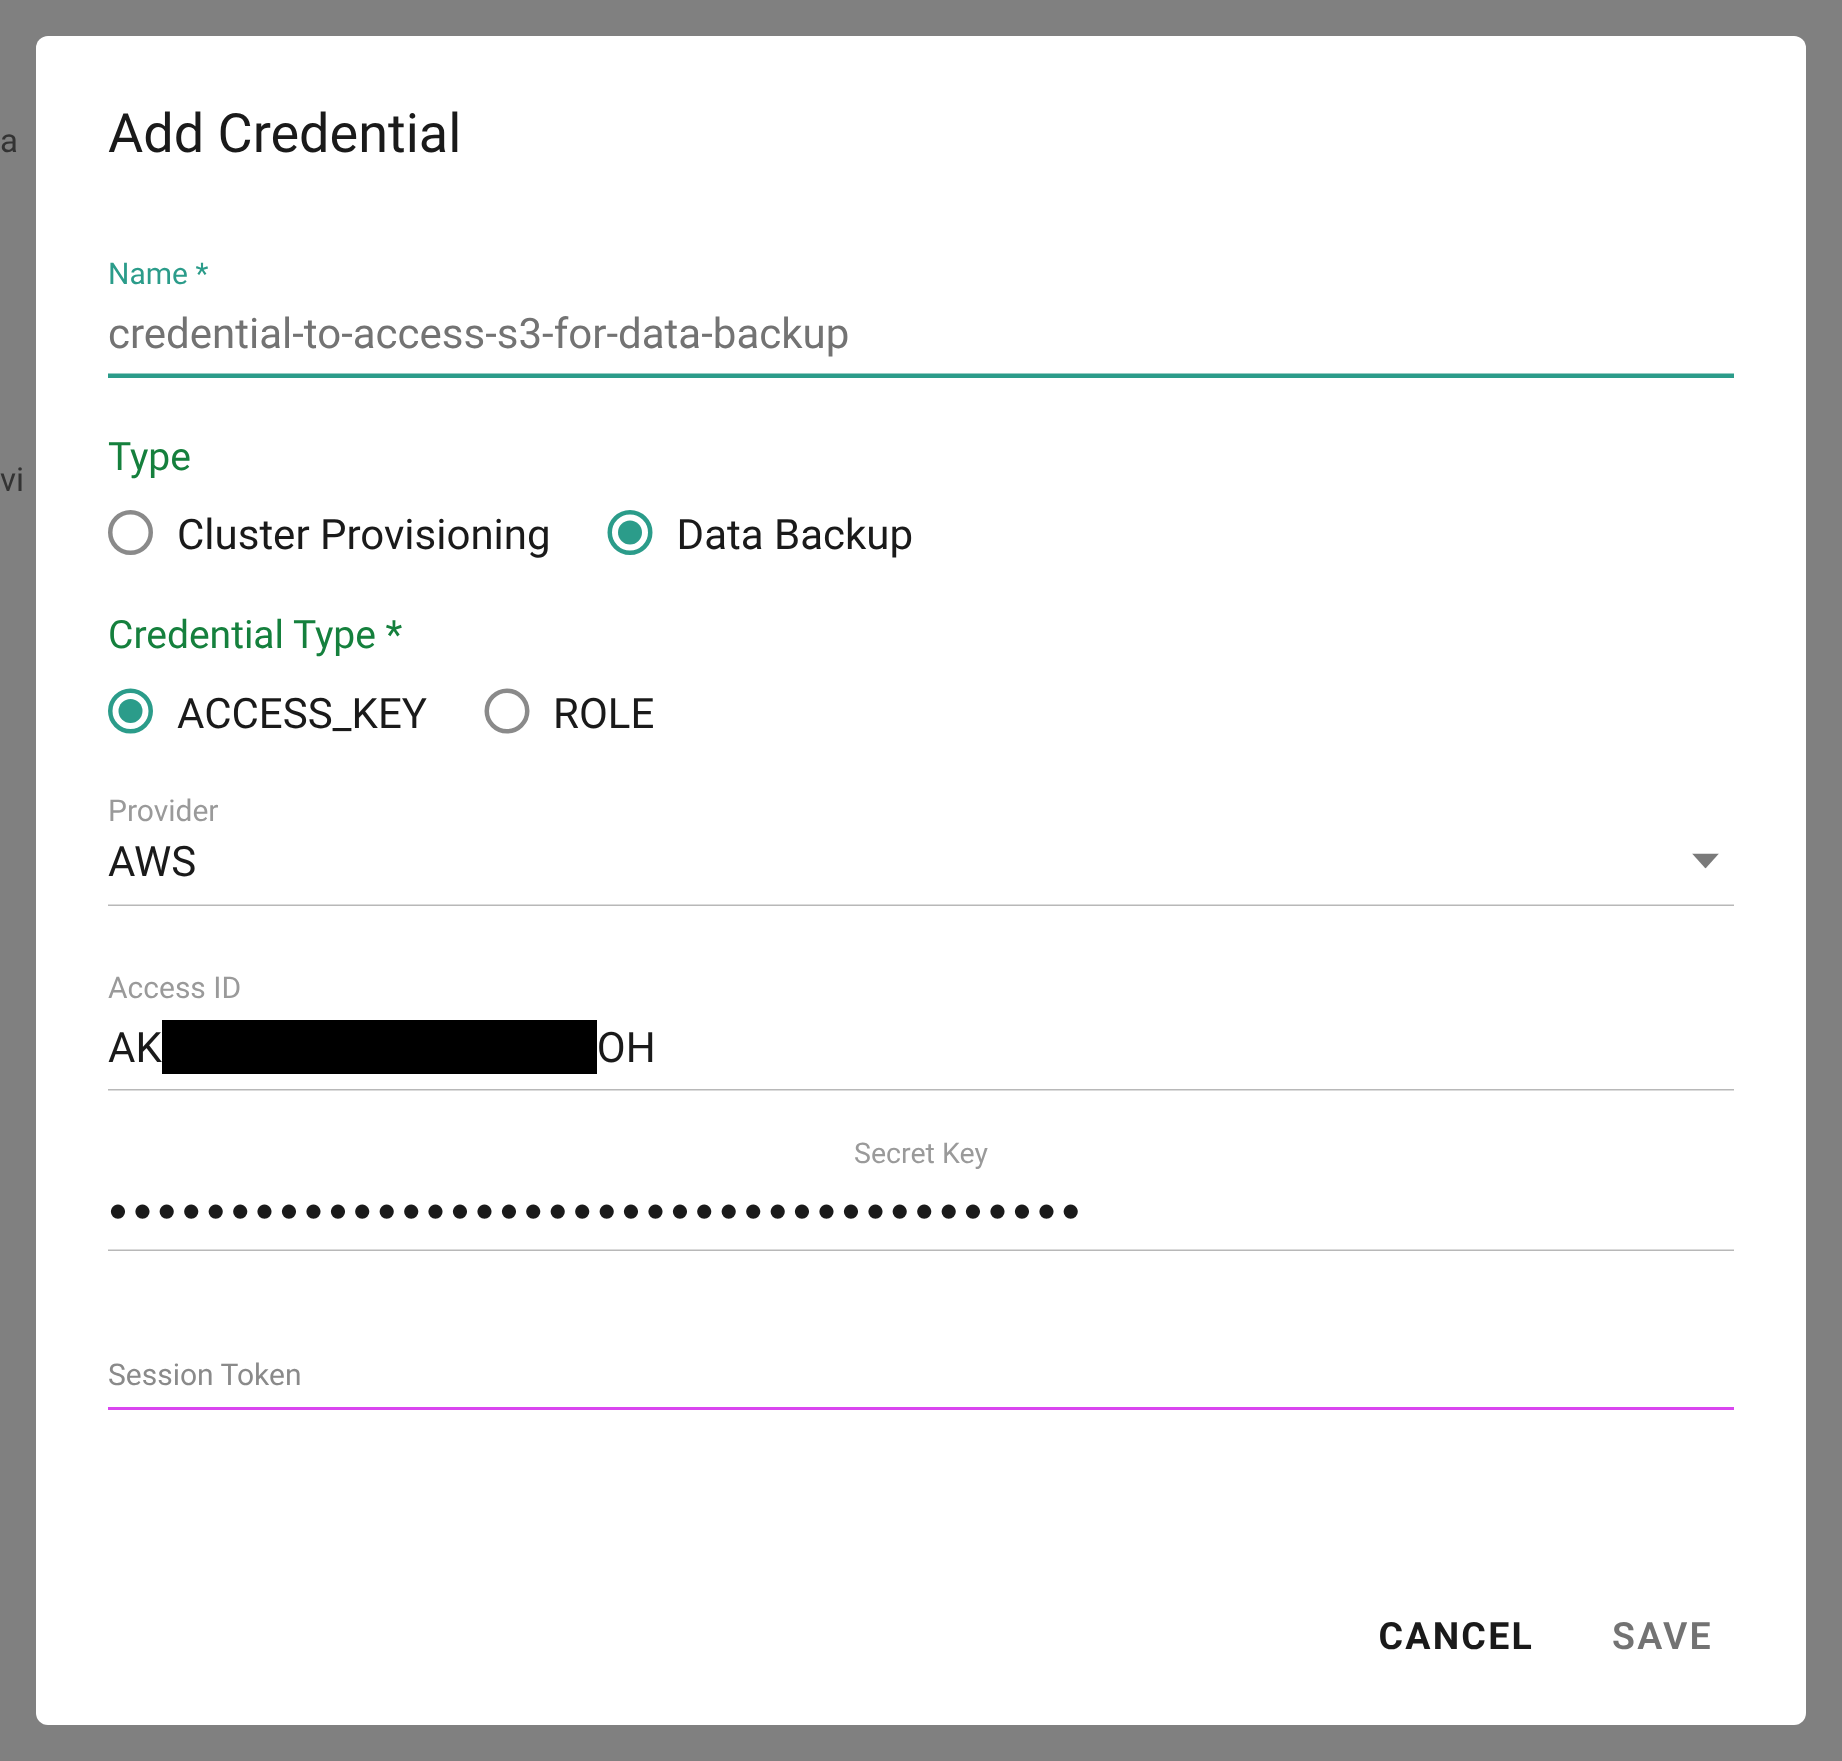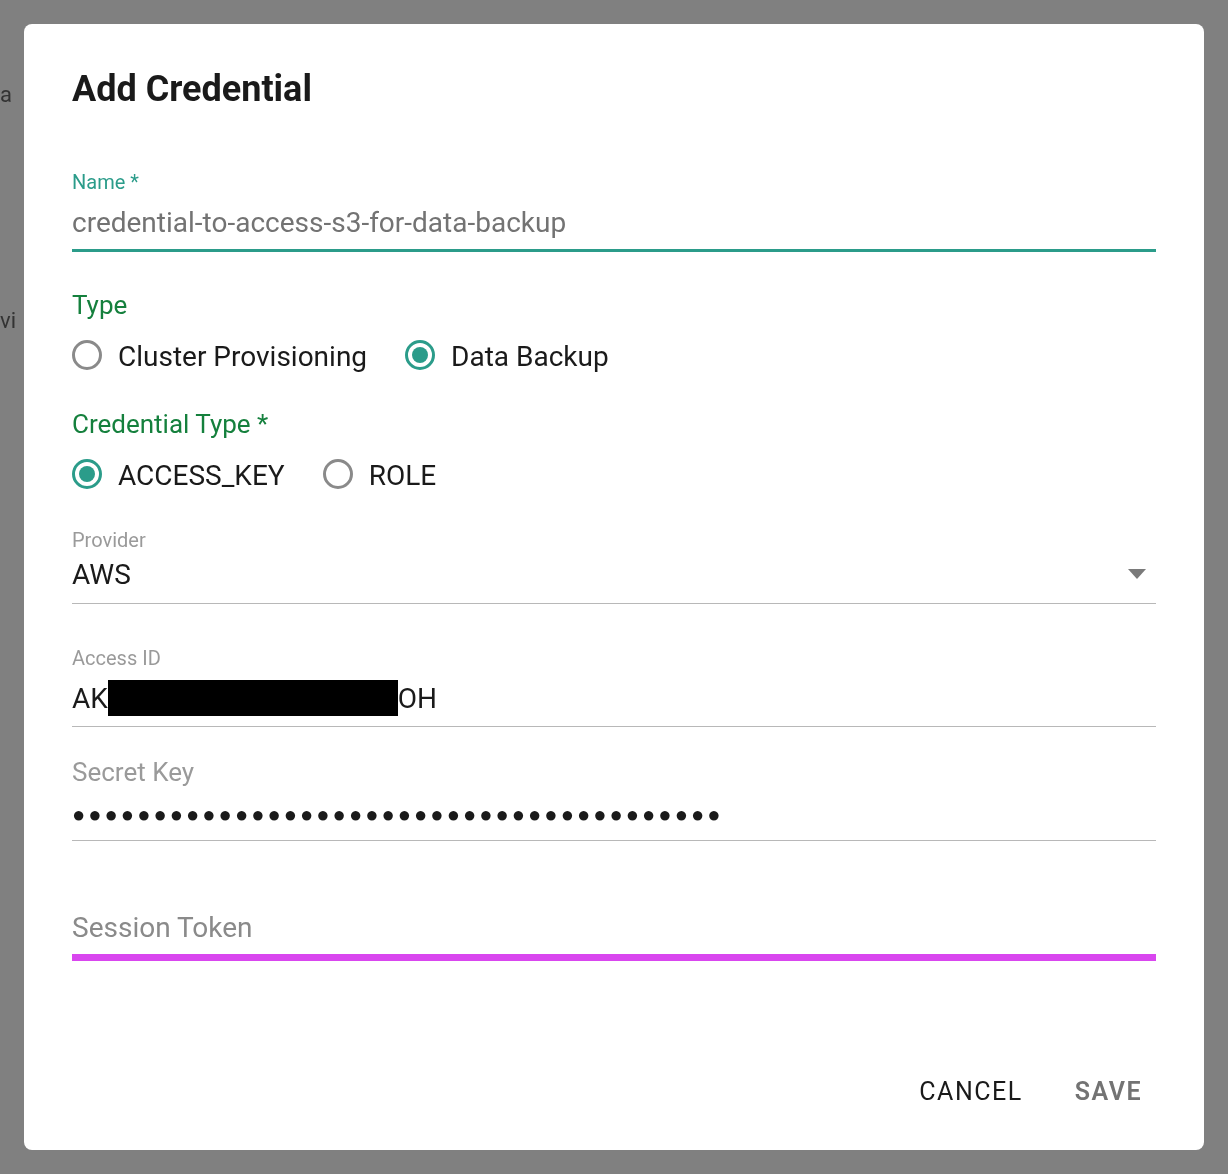--- a/index.html
+++ b/index.html
@@ -25,21 +25,21 @@
       bottom: 24px;
       background: #ffffff;
       border-radius: 8px;
       padding: 44px 48px 36px 48px;
       display: flex;
       flex-direction: column;
     }
 
     .dialog-title {
       font-size: 36px;
-      font-weight: 700;
+      font-weight: 400;
       color: #1a1a1a;
       margin-bottom: 60px;
     }
 
     .field {
       margin-bottom: 38px;
       position: relative;
     }
 
     .field-label {
@@ -190,22 +190,22 @@
       line-height: 1.6;
     }
 
     .session-wrapper {
       margin-bottom: 60px;
     }
 
     .session-input {
       width: 100%;
       border: none;
-      border-bottom: 7px solid #d946ef;
-      font-size: 28px;
+      border-bottom: 2px solid #d946ef;
+      font-size: 20px;
       padding: 10px 0;
       outline: none;
       background: transparent;
       font-family: inherit;
     }
 
     .session-input::placeholder {
       color: #8a8a8a;
     }
 
@@ -214,21 +214,21 @@
       justify-content: flex-end;
       gap: 44px;
       margin-top: auto;
       padding-right: 10px;
     }
 
     .btn {
       border: none;
       background: transparent;
       font-size: 25px;
-      font-weight: 400;
+      font-weight: 700;
       letter-spacing: 1.5px;
       cursor: pointer;
       padding: 8px 4px;
       font-family: inherit;
     }
 
     .btn-cancel {
       color: #1a1a1a;
     }
 
@@ -307,21 +307,21 @@
     <div class="access-id-wrapper">
       <div class="access-id-box">
         <span>AK</span>
         <span class="redact-block"></span>
         <span>OH</span>
       </div>
     </div>
   </div>
 
   <div>
-    <label class="field-label" style="font-size:26px;">Secret Key</label>
+    <label class="field-label" style="font-size:19px;text-align:center;">Secret Key</label>
     <div class="secret-input-wrapper">
       <div class="secret-dots">●●●●●●●●●●●●●●●●●●●●●●●●●●●●●●●●●●●●●●●●</div>
     </div>
   </div>
 
   <div class="session-wrapper">
     <input type="text" class="session-input" placeholder="Session Token" style="">
   </div>
 
   <div class="actions">

